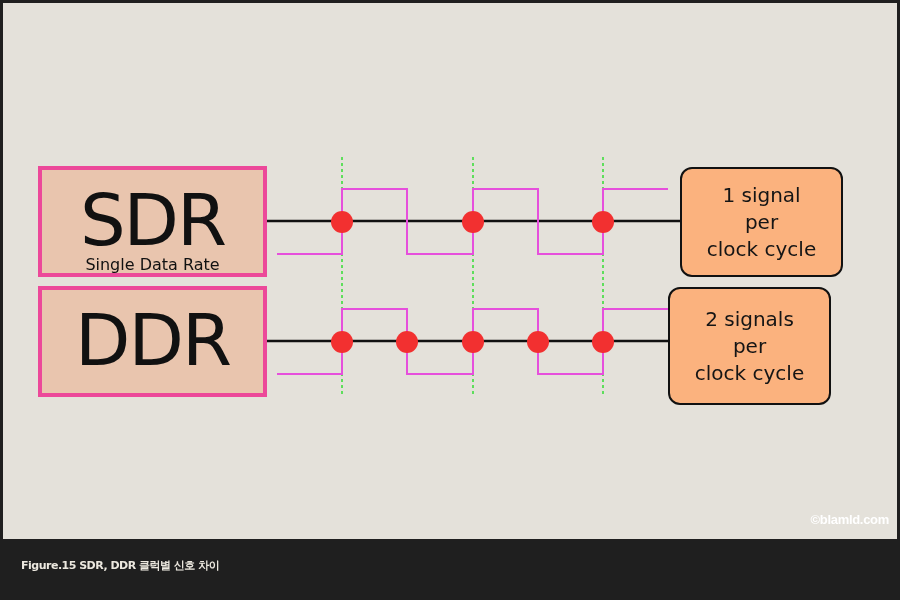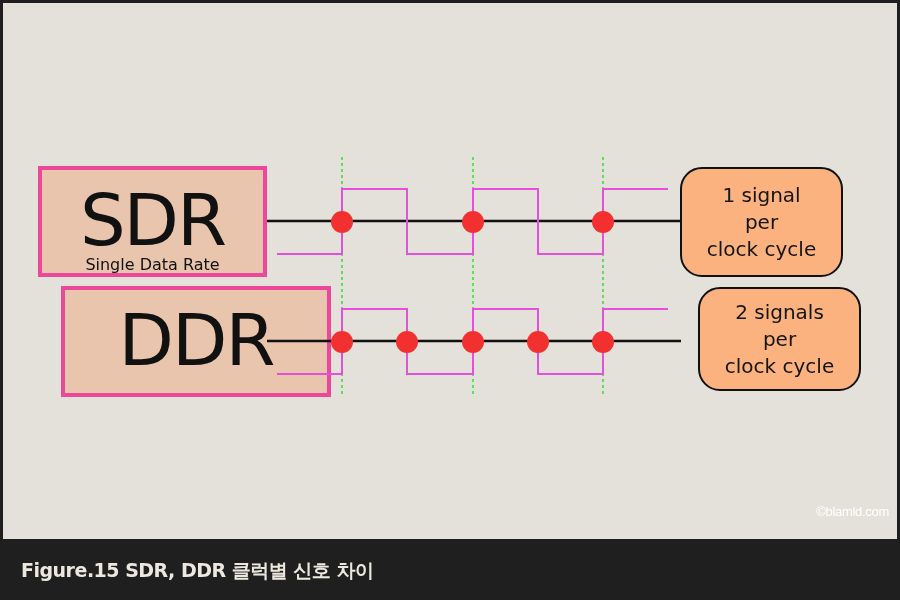--- a/index.html
+++ b/index.html
@@ -1,36 +1,36 @@
 <!DOCTYPE html>
 <html><head>
   <meta charset="utf-8">
   <style>
     html, body { margin: 0; padding: 0; }
     body { width: 900px; height: 600px; background: #1f1f1f; position: relative; overflow: hidden; font-family: "DejaVu Sans", sans-serif; }
     .canvas { position: absolute; left: 3px; top: 3px; width: 894px; height: 536px; background: #e4e1da; }
     .label-box { position: absolute; background: #e9c5ae; border: 4px solid #ec4899; box-sizing: border-box; text-align: center; color: #111; }
     .label-box .big { position: absolute; left: 0; right: 0; font-family: "DejaVu Sans", sans-serif; font-weight: normal; line-height: 1; letter-spacing: -2px; }
     .label-box .small { position: absolute; left: 0; right: 0; font-size: 16px; line-height: 1; }
-    .result-box { position: absolute; background: #fbb27e; border: 2px solid #111; border-radius: 22px; box-sizing: border-box; display: flex; flex-direction: column; align-items: center; justify-content: center; font-size: 20px; line-height: 27px; color: #151515; }
+    .result-box { position: absolute; background: #fbb27e; border: 2px solid #111; border-radius: 12px; box-sizing: border-box; display: flex; flex-direction: column; align-items: center; justify-content: center; font-size: 20px; line-height: 27px; color: #151515; }
     svg.wave { position: absolute; left: 0; top: 0; }
-    .watermark { position: absolute; right: 8px; bottom: 20px; color: #fff; font-weight: normal; font-size: 13px; font-family: "Liberation Sans", sans-serif; letter-spacing: -0.3px; }
-    .caption { position: absolute; left: 21px; top: 558px; color: #ece8df; font-weight: bold; font-size: 19px; font-family: "DejaVu Sans", sans-serif; letter-spacing: -0.5px; }
+    .watermark { position: absolute; right: 8px; bottom: 12px; color: #fff; font-weight: bold; font-size: 13px; font-family: "Liberation Sans", sans-serif; letter-spacing: -0.3px; }
+    .caption { position: absolute; left: 21px; top: 558px; color: #ece8df; font-weight: bold; font-size: 11px; font-family: "DejaVu Sans", sans-serif; letter-spacing: -0.5px; }
   </style>
 </head>
 <body>
 
 <div class="canvas">
 
   <div class="label-box" style="left:35px; top:163px; width:229px; height:111px;">
     <div class="big" style="top:14px; font-size:72px;">SDR</div>
     <div class="small" style="top:87px;">Single Data Rate</div>
   </div>
 
-  <div class="label-box" style="left:35px; top:283px; width:270px; height:111px;margin-left:23px;">
+  <div class="label-box" style="left:35px; top:283px; width:229px; height:111px;">
     <div class="big" style="top:14px; font-size:72px;">DDR</div>
   </div>
 
   <svg class="wave" width="894" height="536">
 
     <g stroke="#33dd33" stroke-width="1.5" stroke-dasharray="3,3">
       <line x1="339" y1="154" x2="339" y2="391"></line>
       <line x1="470" y1="154" x2="470" y2="391"></line>
       <line x1="600" y1="154" x2="600" y2="391"></line>
     </g>
@@ -57,21 +57,21 @@
       <circle cx="600" cy="339" r="11"></circle>
     </g>
   </svg>
 
   <div class="result-box" style="left:677px; top:164px; width:163px; height:110px;">
     <div>1 signal</div>
     <div>per</div>
     <div>clock cycle</div>
   </div>
 
-  <div class="result-box" style="left:695px; top:284px; width:163px; height:104px;justify-content:center;">
+  <div class="result-box" style="left:665px; top:284px; width:163px; height:118px;justify-content:center;">
     <div>2 signals</div>
     <div>per</div>
     <div>clock cycle</div>
   </div>
 
   <div class="watermark">©blamld.com</div>
 </div>
 
 <div class="caption">Figure.15 SDR, DDR 클럭별 신호 차이</div>
 

